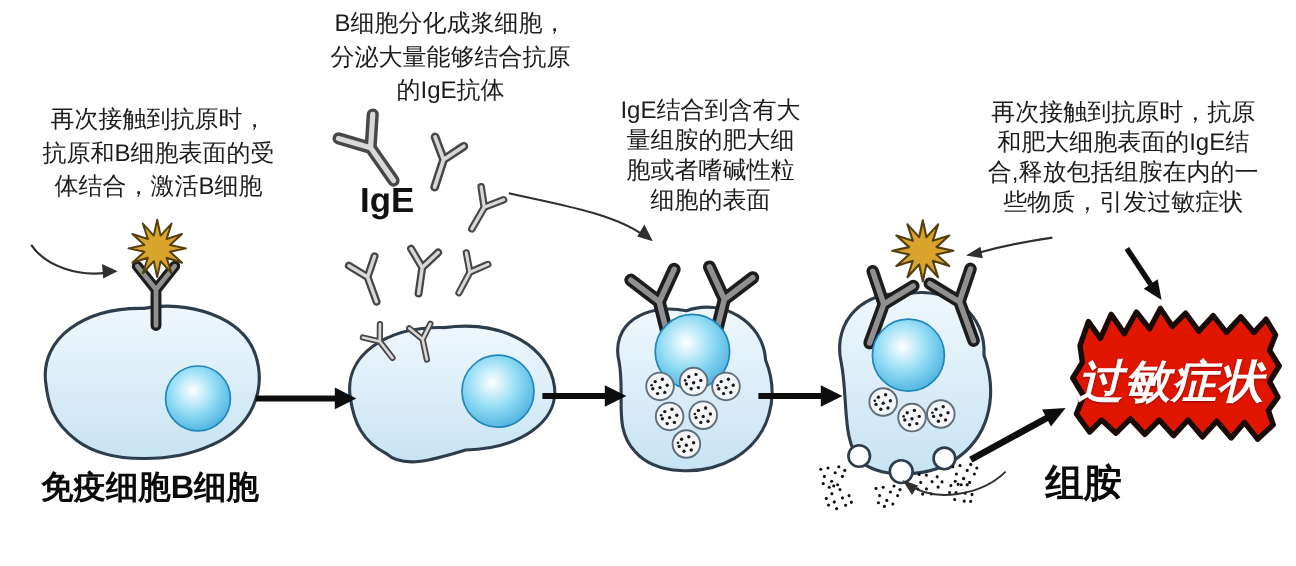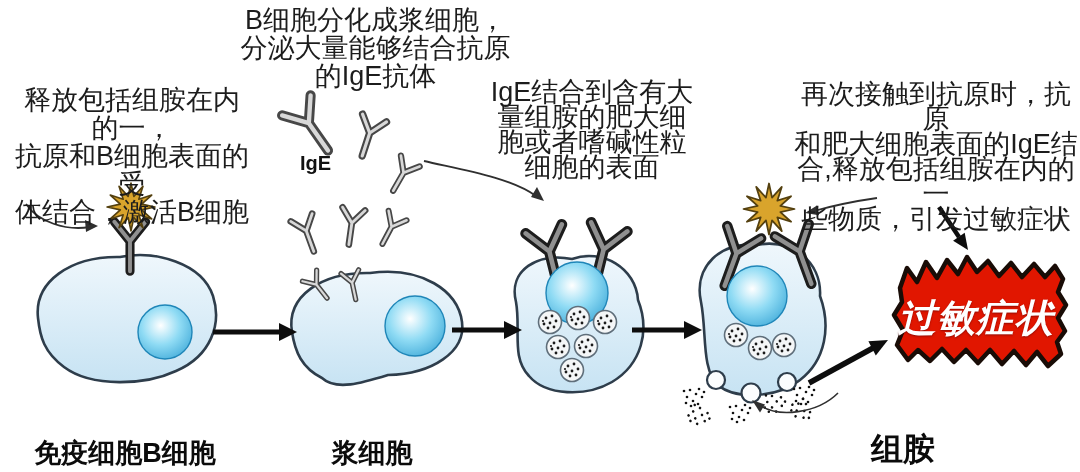--- a/index.html
+++ b/index.html
@@ -7,42 +7,41 @@
     position:relative;
     width:1080px;height:472px;
     background:#ffffff;
     overflow:hidden;
     font-family:"Liberation Sans", sans-serif;
   }
   .layer{position:absolute;left:0;top:0;width:1080px;height:472px;}
   .annotation{
     position:absolute;
     color:#1c1c1c;
-    font-size:27px;
+    font-size:20px;
     line-height:28px;
     text-align:center;
     white-space:pre-line;
     font-weight:500;
   }
   .annotation.tight{line-height:25px;}
   .cell-label{
     position:absolute;
     color:#0b0b0b;
     font-weight:bold;
     font-size:27px;
     line-height:31px;
     text-align:center;
     white-space:pre-line;
-    margin-top:47px;
   }
   .ige-label{
     position:absolute;
     color:#111;
     font-weight:bold;
-    font-size:20px;
+    font-size:29px;
   }
   .allergy-label{
     position:absolute;
     left:895px;top:293px;width:162px;
     color:#ffffff;
     font-weight:bold;
     font-size:38px;
     letter-spacing:1px;
     text-align:center;
     text-shadow:0 1px 2px rgba(80,0,0,.55);
@@ -192,35 +191,34 @@
     <g stroke="#2f2f2f" fill="#2f2f2f">
       <path d="M877,198 C856,201 832,206 814,211" fill="none" stroke-width="1.8"></path>
       <polygon points="805,213 817,205.6 819,215.2" stroke="none"></polygon>
     </g>
     <g stroke="#2f2f2f" fill="#2f2f2f">
       <path d="M838,393 C818,413 778,419 758,404" fill="none" stroke-width="1.6"></path>
       <polygon points="752,400 765,404.5 760,412.5" stroke="none"></polygon>
     </g>
   </svg>
 
-  <div class="annotation" style="left:12px;top:86px;width:240px;">释放包括组胺在内的一，
+  <div class="annotation" style="left:12px;top:86px;width:240px;">再次接触到抗原时，
 抗原和B细胞表面的受
 体结合，激活B细胞</div>
   <div class="annotation" style="left:238px;top:6px;width:275px;">B细胞分化成浆细胞，
 分泌大量能够结合抗原
 的IgE抗体</div>
   <div class="annotation tight" style="left:472px;top:80px;width:240px;">IgE结合到含有大
 量组胺的肥大细
 胞或者嗜碱性粒
 细胞的表面</div>
   <div class="annotation tight" style="left:790px;top:82px;width:292px;">再次接触到抗原时，抗原
 和肥大细胞表面的IgE结
 合,释放包括组胺在内的一
 些物质，引发过敏症状</div>
 
   <div class="ige-label" style="left:300px;top:152px;">IgE</div>
 
   <div class="cell-label" style="left:25px;top:391px;width:200px;">免疫细胞B细胞</div>
-  <div class="cell-label" style="left:302px;top:391px;width:140px;">浆细胞</div>
   <div class="cell-label" style="left:848px;top:387px;width:110px;font-size:32px;">组胺</div>
 
   <div class="allergy-label">过敏症状</div>
 </div>
 
 </body></html>

